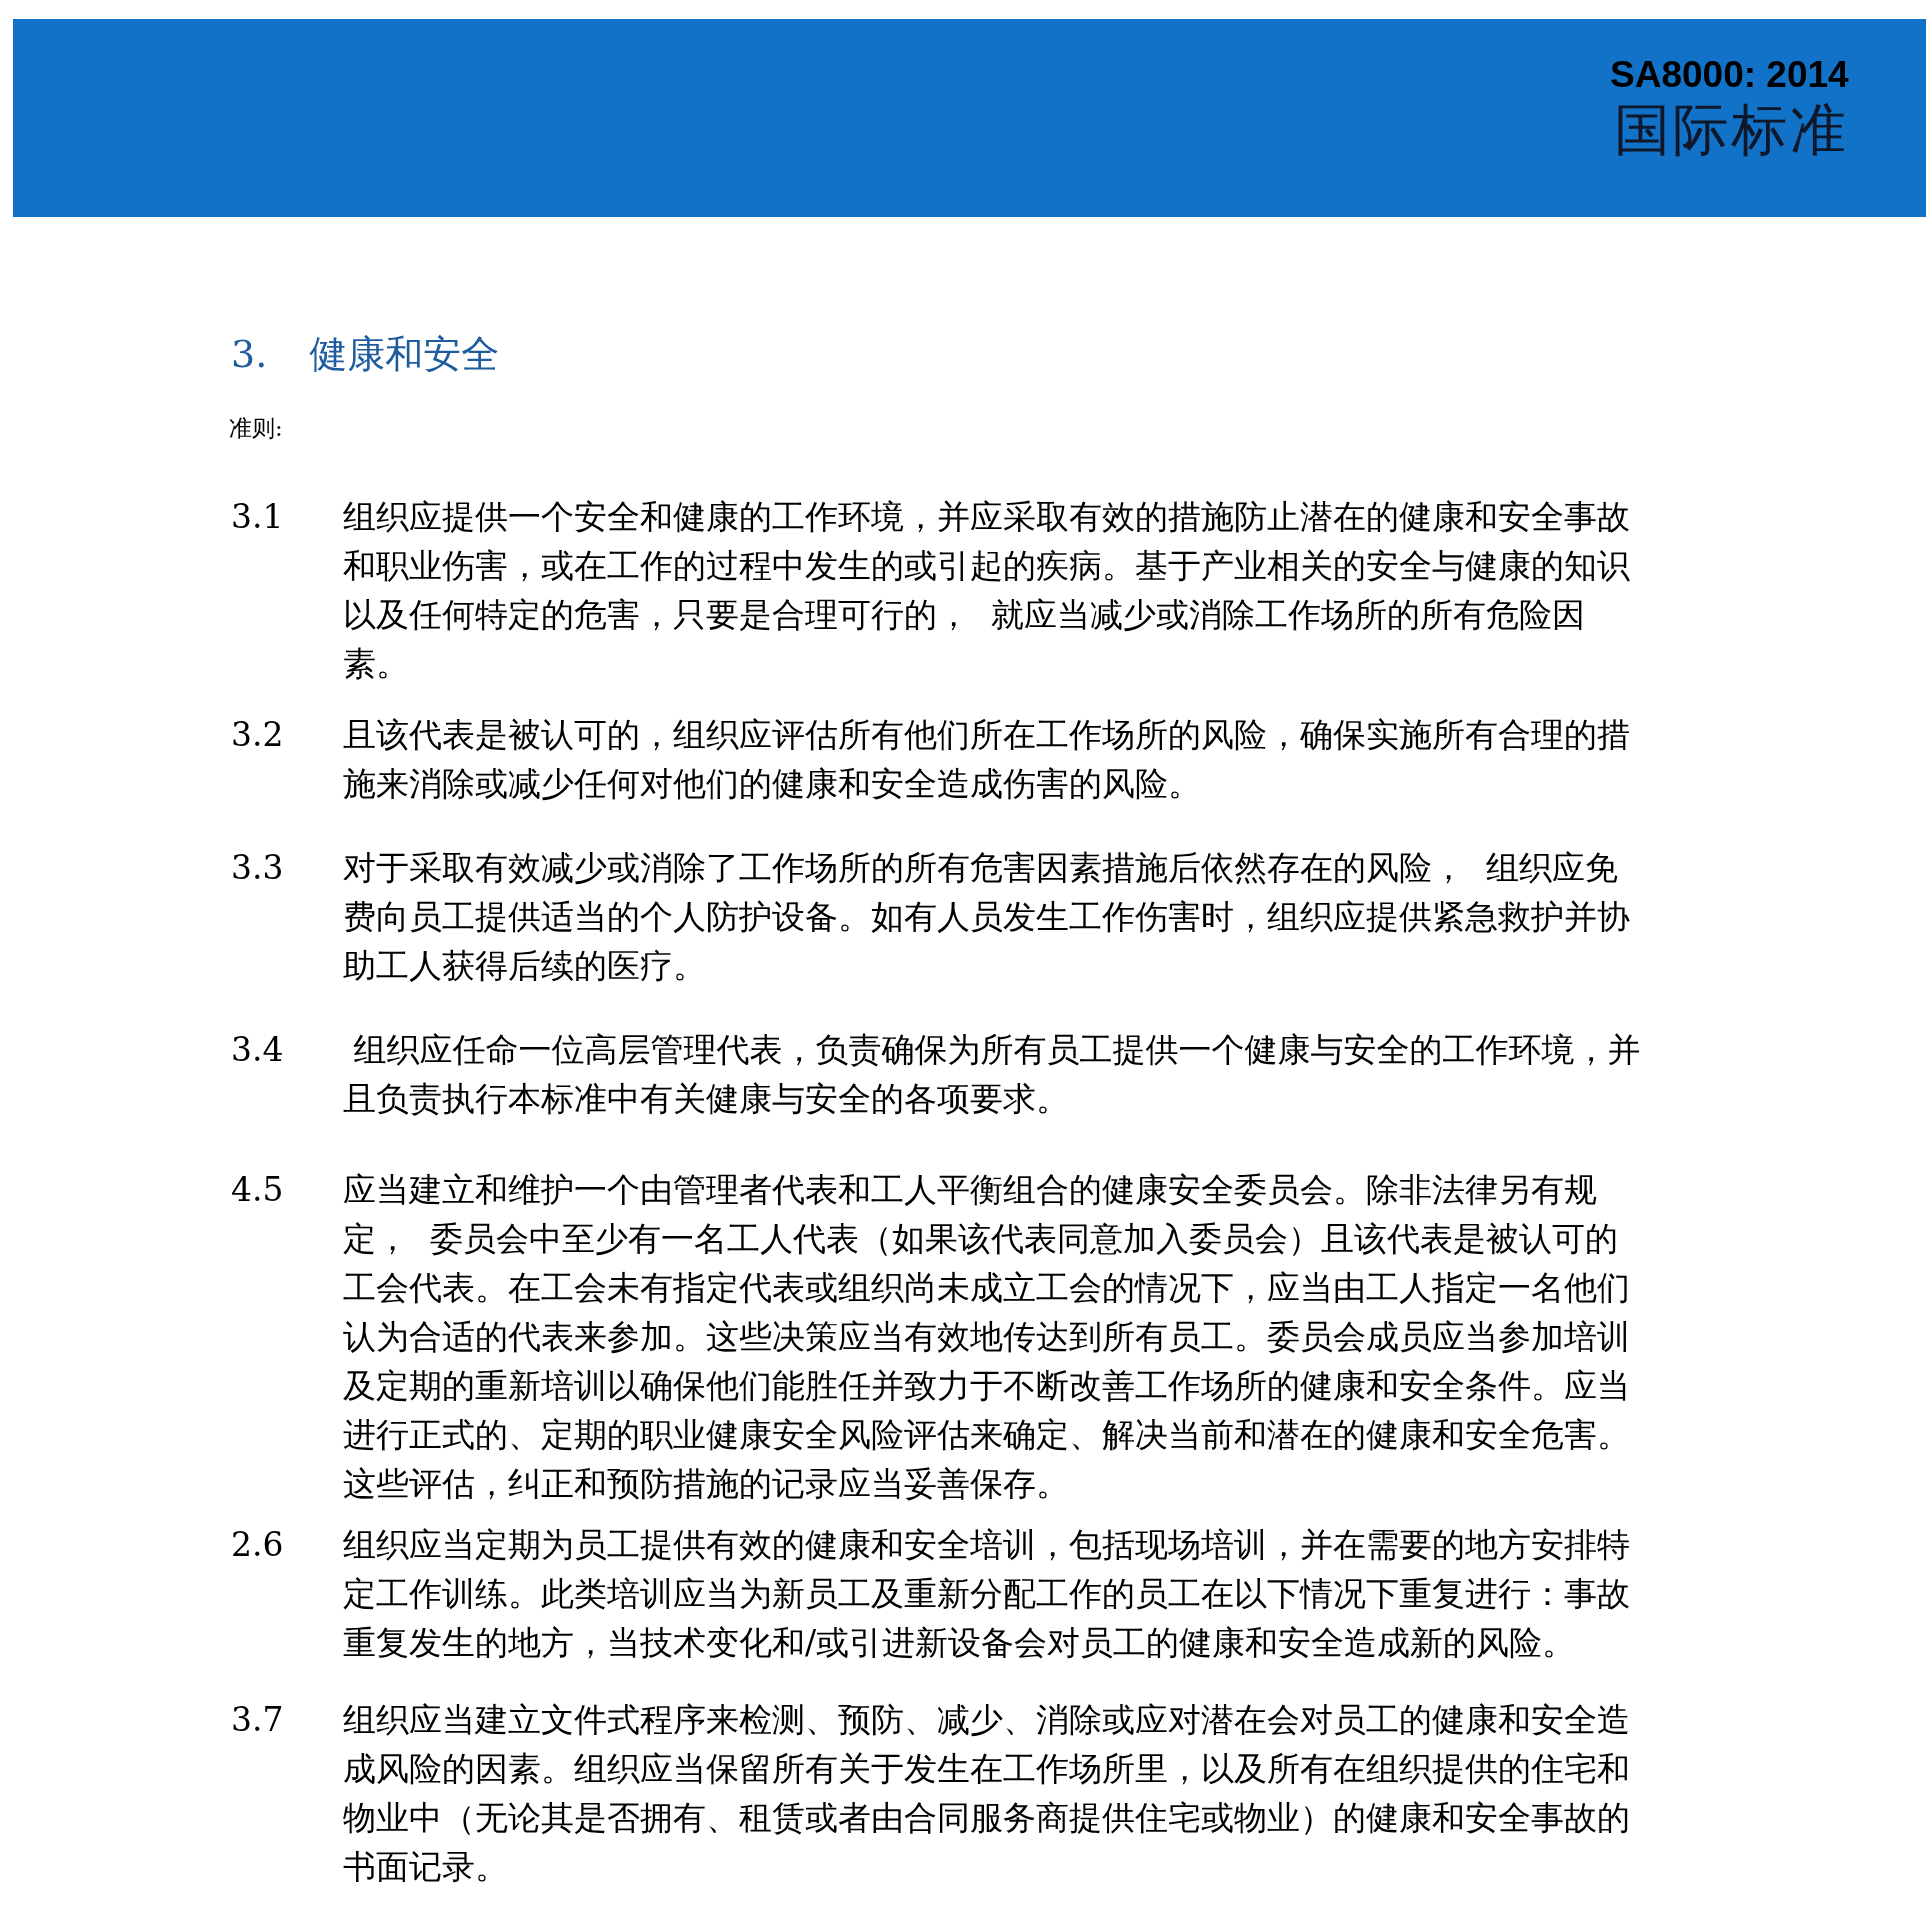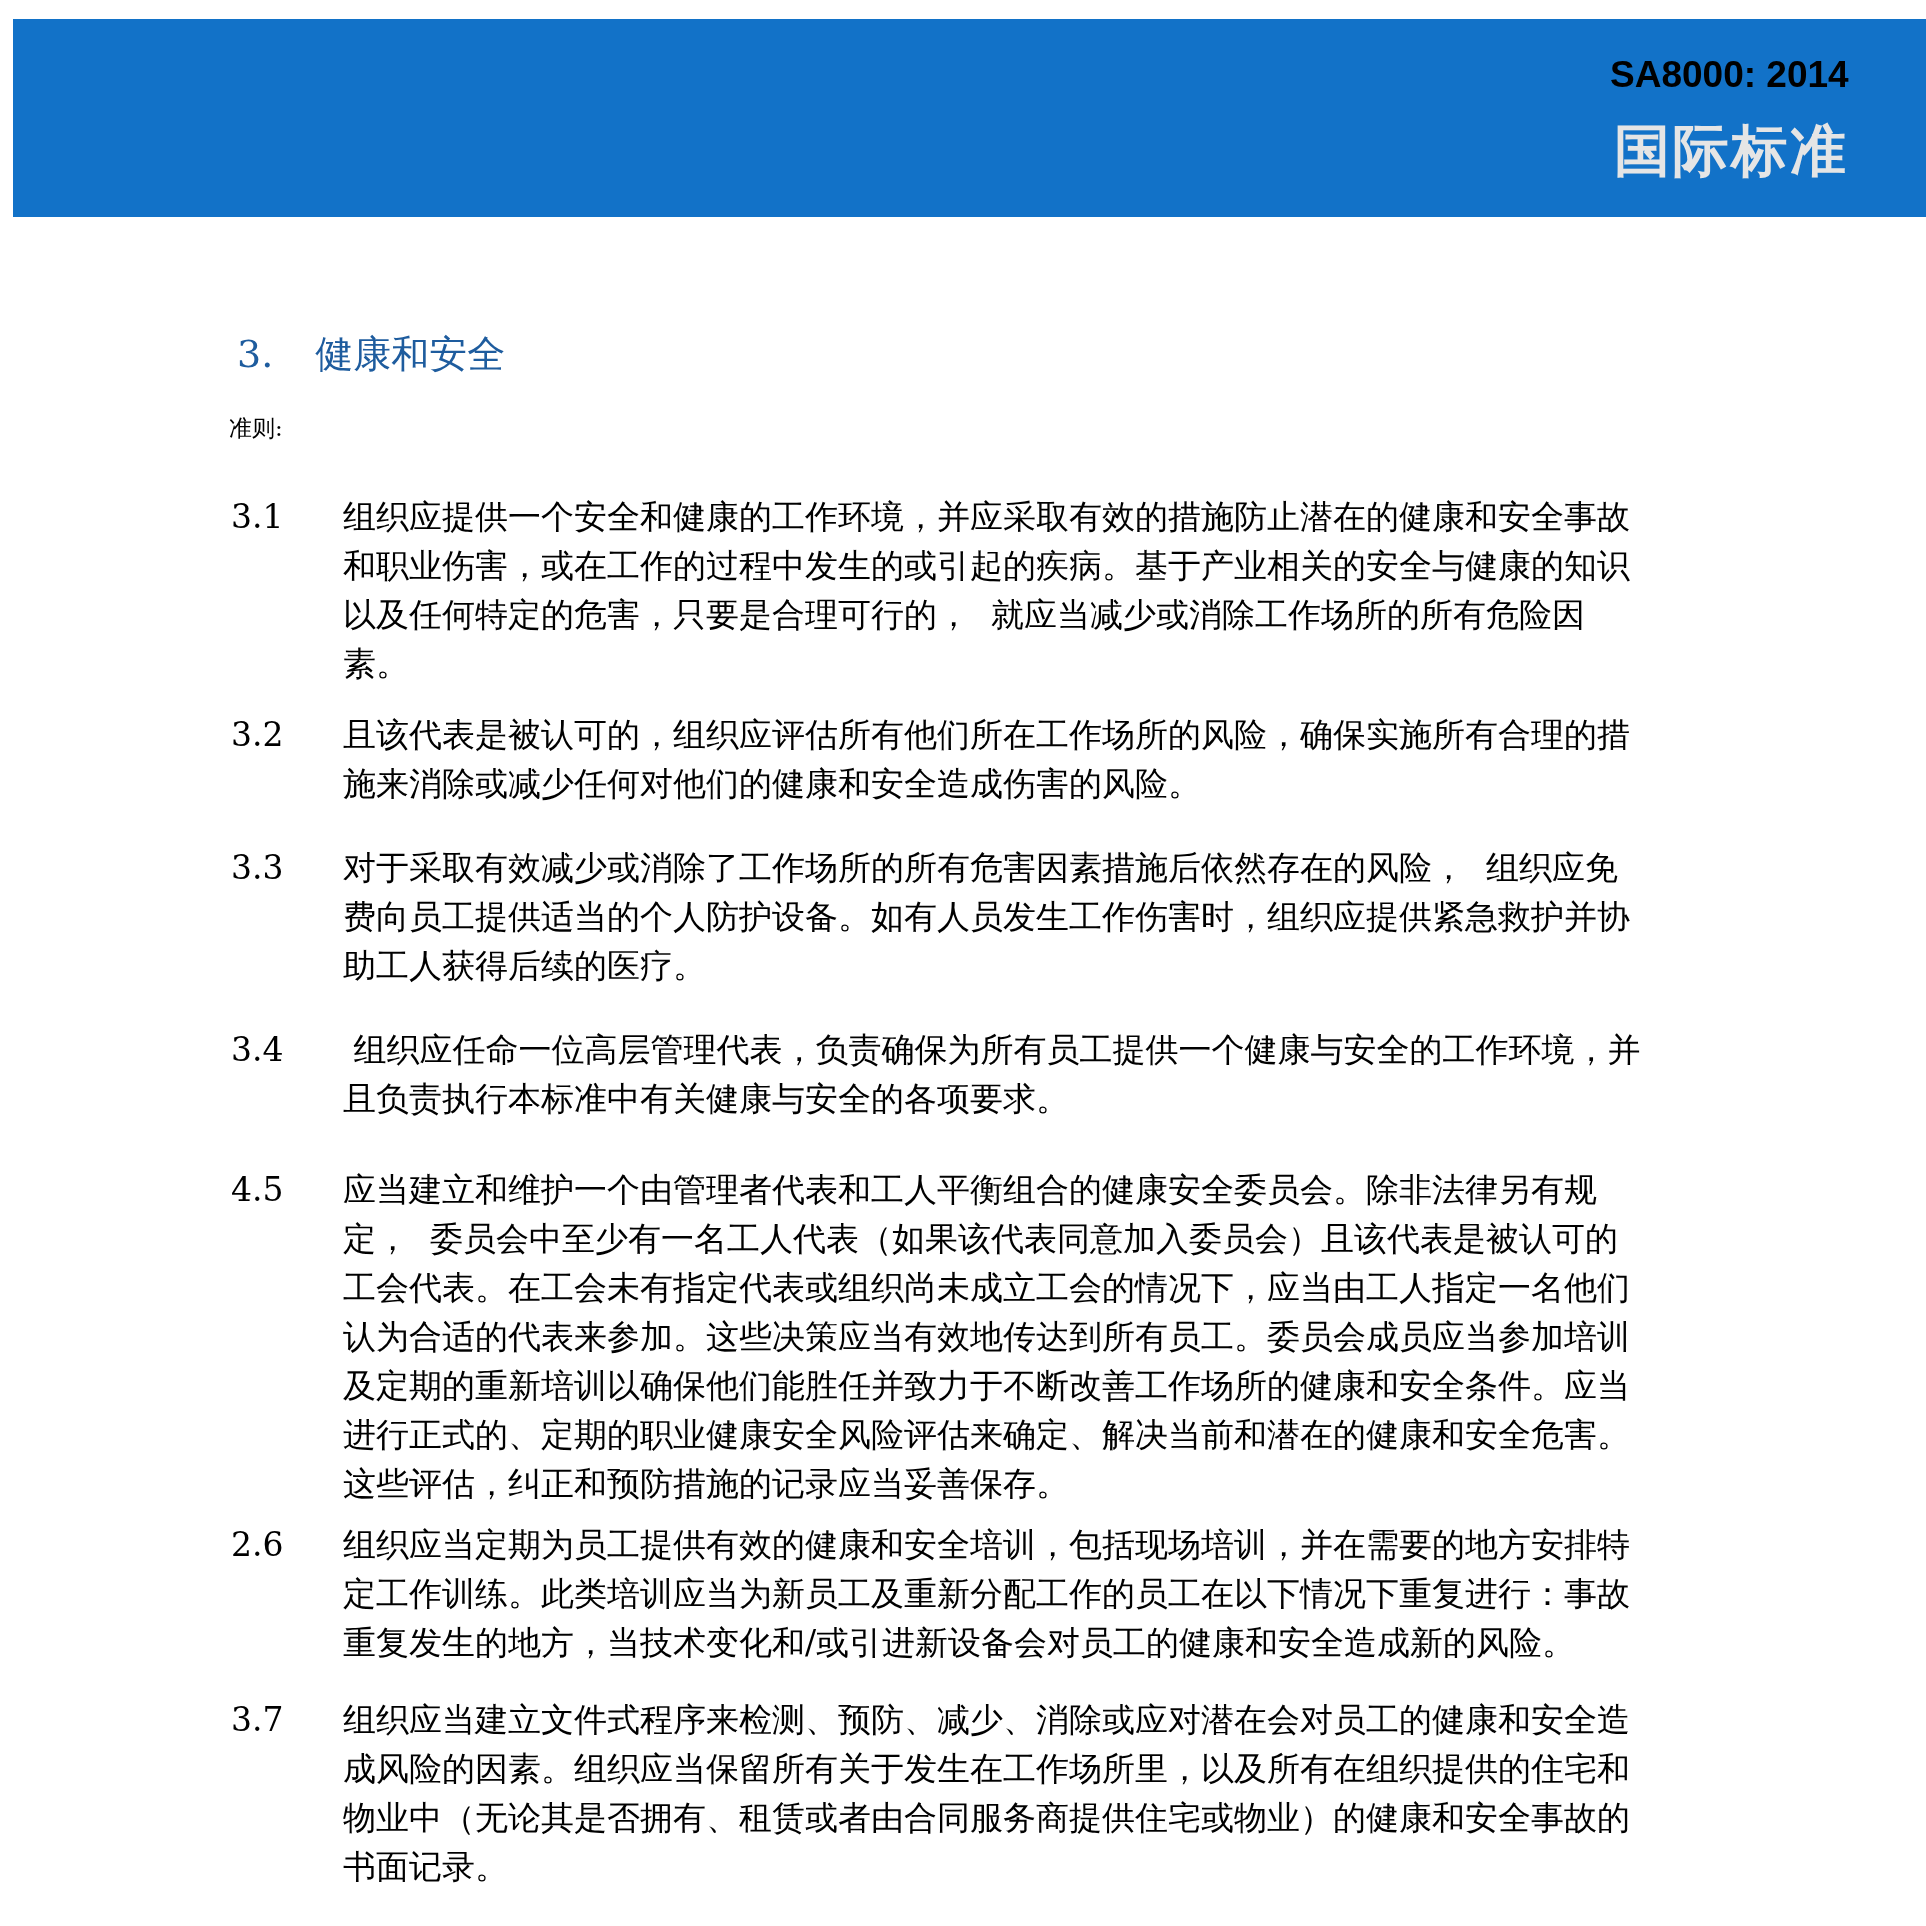--- a/index.html
+++ b/index.html
@@ -31,39 +31,38 @@
   .doc-code {
     margin-top: 34px;
     font-family: "Liberation Sans", "DejaVu Sans", sans-serif;
     font-size: 37px;
     line-height: 43px;
     color: #000000;
     white-space: pre;
     font-weight: bold;
   }
   .doc-title {
-    margin-top: 22px;
+    margin-top: 1px;
     font-size: 56px;
     line-height: 65px;
-    font-weight: bold;
+    font-weight: normal;
     letter-spacing: 2.7px;
-    color: #e5e5e5;
+    color: #0f172a;
     white-space: pre;
   }
 
   
   .section-heading {
     position: absolute;
     left: 231px;
     top: 329px;
     font-size: 38px;
     line-height: 50px;
     color: #1E5C9E;
     white-space: pre;
-    margin-left: 6px;
   }
   .section-heading .heading-title { margin-left: 42px; }
 
   .guideline {
     position: absolute;
     left: 229px;
     top: 404px;
     font-size: 23px;
     line-height: 49px;
     white-space: pre;

